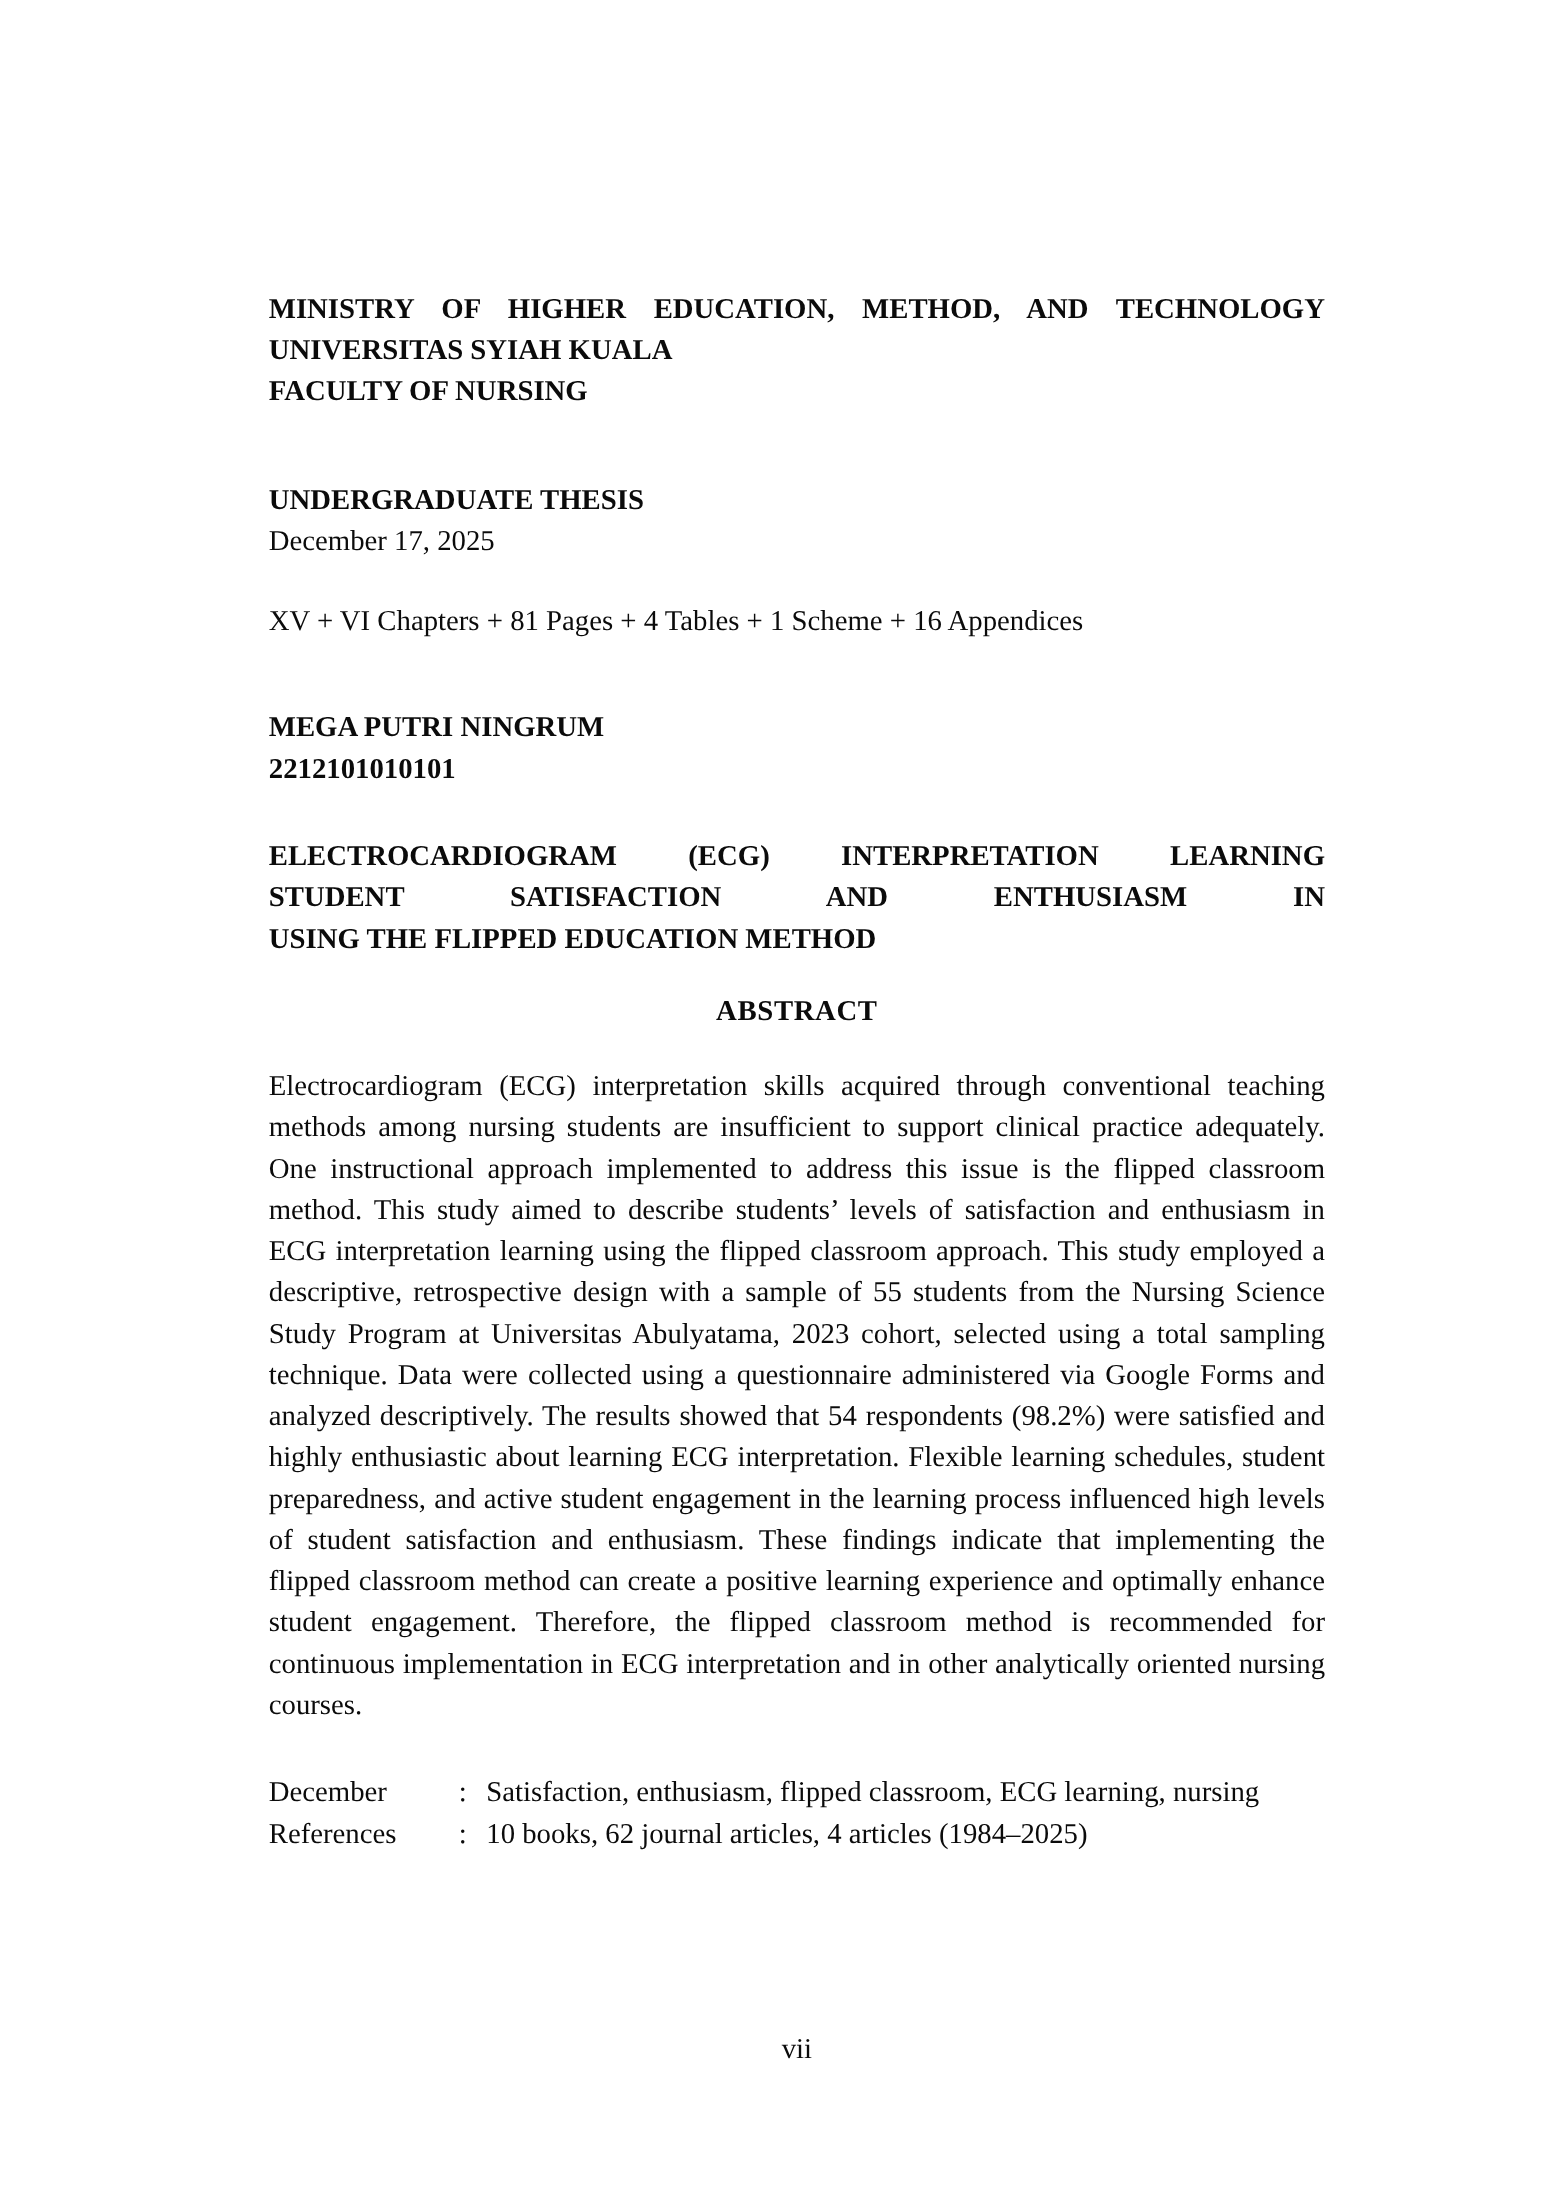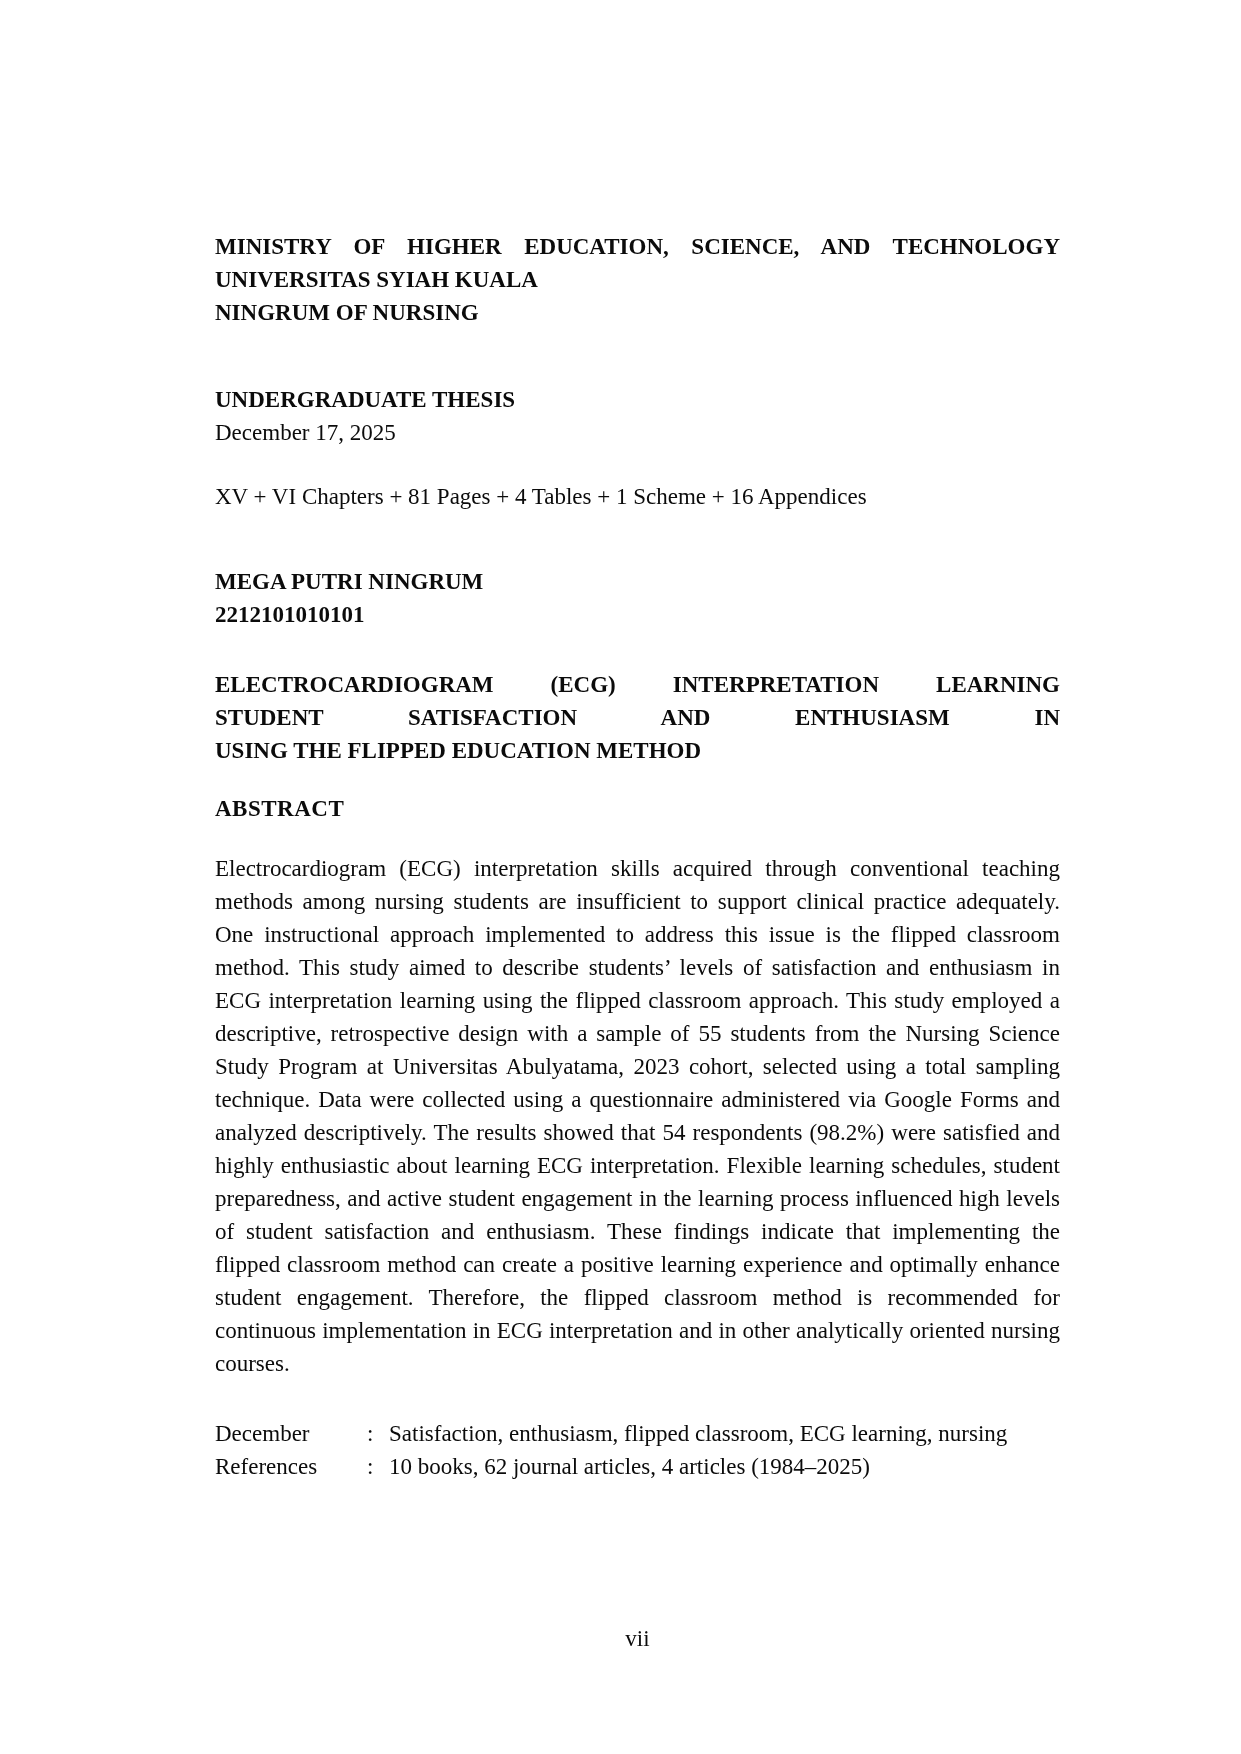--- a/index.html
+++ b/index.html
@@ -25,21 +25,21 @@
     width: 845px;
     font-size: 23px;
     line-height: 33px;
   }
   .bold { font-weight: 700; }
   .stretch {
     text-align: justify;
     text-align-last: justify;
   }
   .justified { text-align: justify; }
-  .centered { }
+  .centered { text-align: center; }
 
   .thesis-block   { margin-top: 54px; }
   .collation-line { margin-top: 31px; }
   .author-block   { margin-top: 52px; }
   .title-block    { margin-top: 37px; }
   .abstract-heading { margin-top: 25px; letter-spacing: 0.5px; }
   .abstract-paragraph { margin-top: 27px; }
   .meta-block     { margin-top: 37px; }
 
   .meta-row { display: flex; align-items: flex-start; }
@@ -57,23 +57,23 @@
     line-height: 33px;
   }
 </style>
 </head>
 <body>
 
 <div class="page">
   <div class="content">
 
     <div class="header-block bold">
-      <div class="stretch">MINISTRY OF HIGHER EDUCATION, SCIENCE, AND TECHNOLOGY</div>
+      <div class="stretch">MINISTRY OF HIGHER EDUCATION, METHOD, AND TECHNOLOGY</div>
       <div>UNIVERSITAS SYIAH KUALA</div>
-      <div>NINGRUM OF NURSING</div>
+      <div>FACULTY OF NURSING</div>
     </div>
 
     <div class="thesis-block">
       <div class="bold">UNDERGRADUATE THESIS</div>
       <div>December 17, 2025</div>
     </div>
 
     <div class="collation-line">XV + VI Chapters + 81 Pages + 4 Tables + 1 Scheme + 16 Appendices</div>
 
     <div class="author-block bold">

